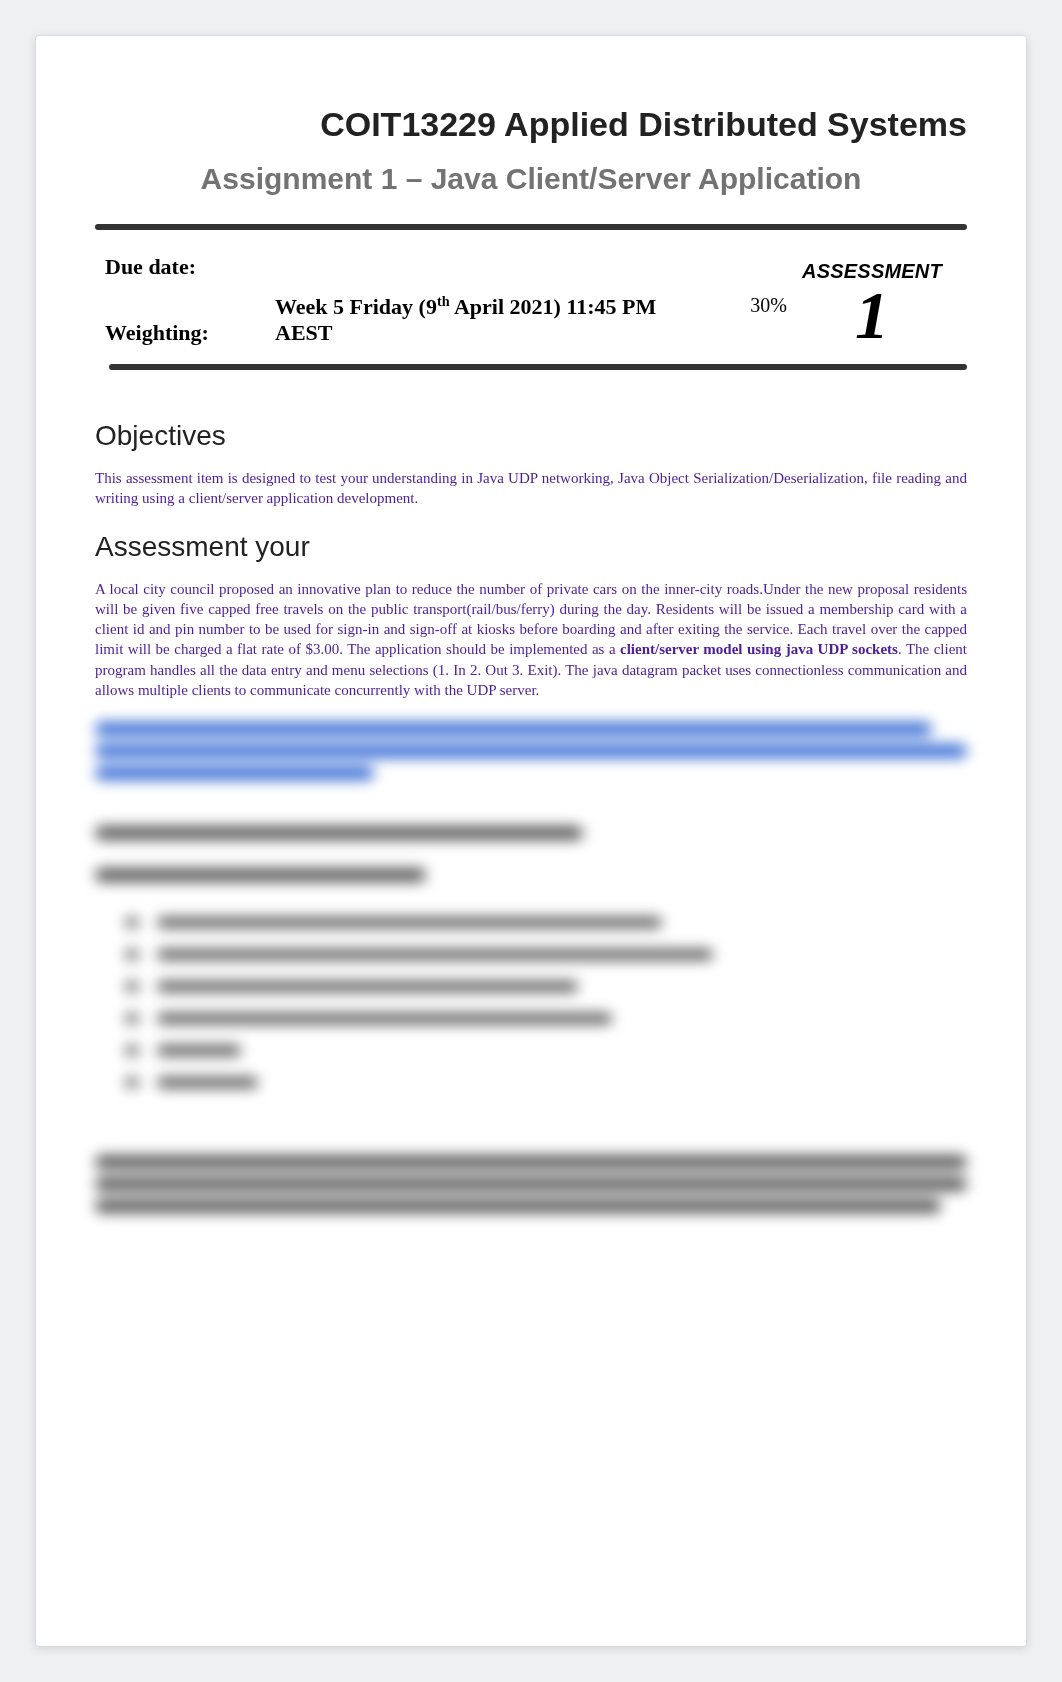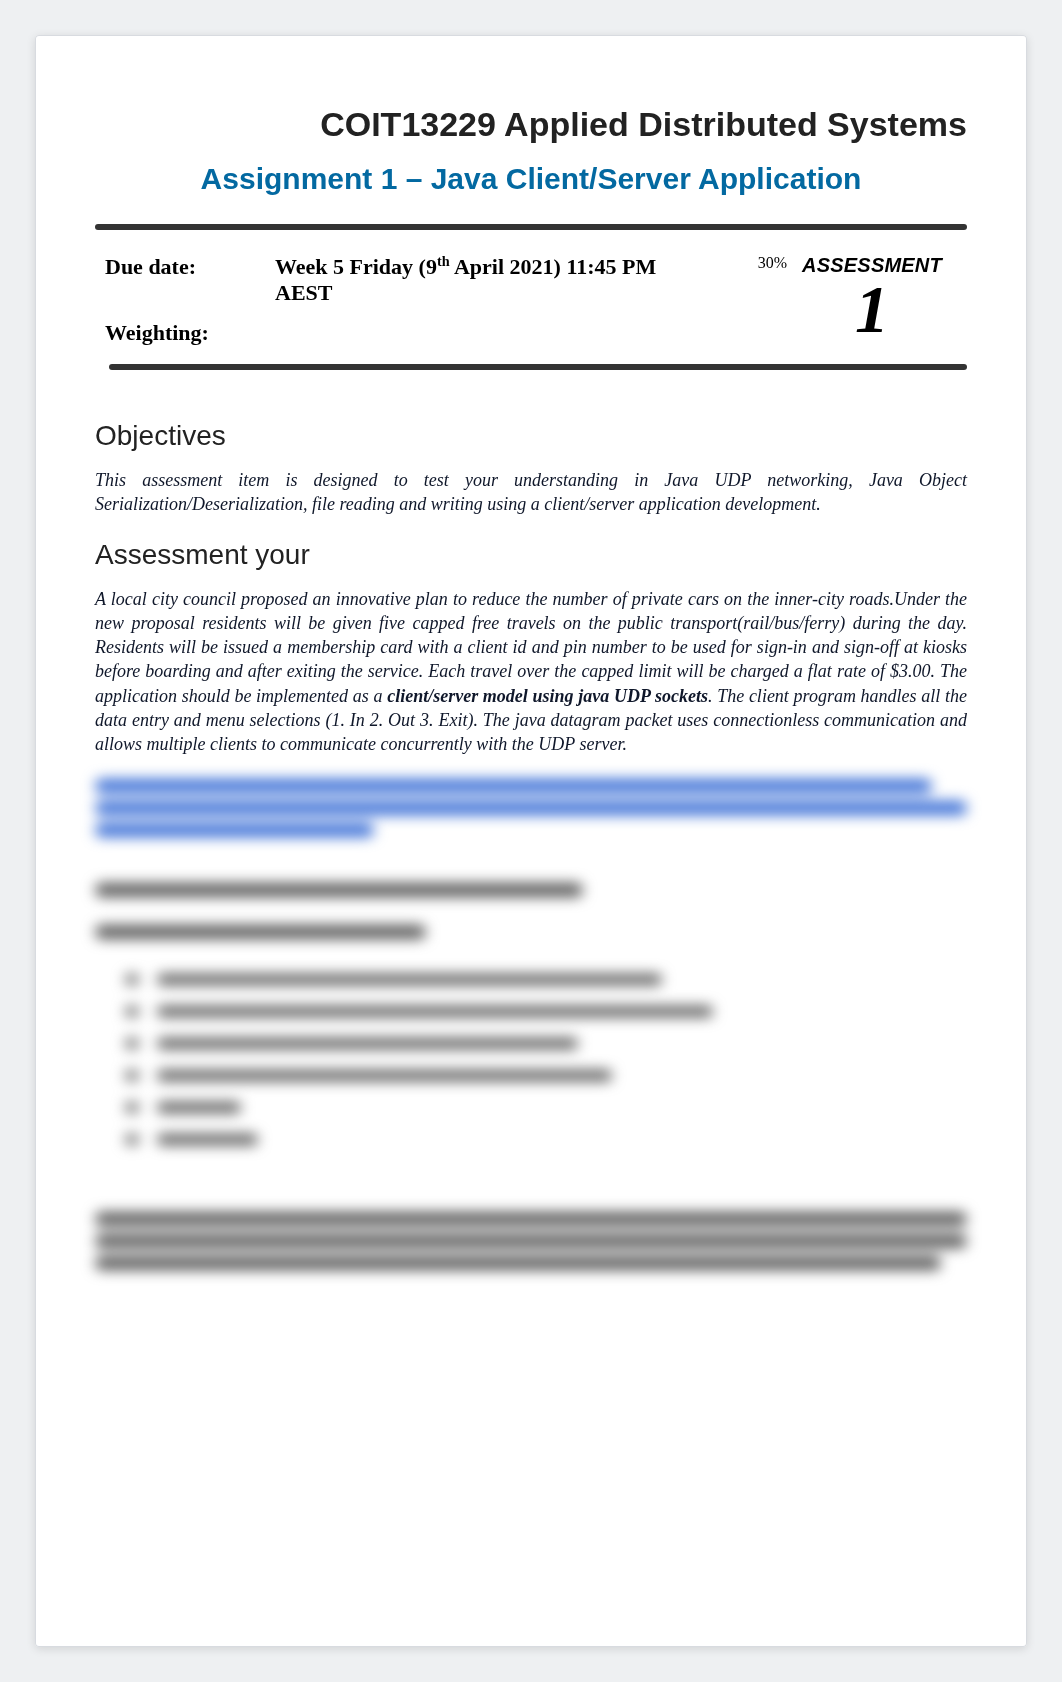--- a/index.html
+++ b/index.html
@@ -31,39 +31,40 @@
       font-weight: bold;
       font-size: 34px;
       color: #222;
       margin-bottom: 18px;
     }
     .subtitle {
       text-align: center;
       font-family: Arial, Helvetica, sans-serif;
       font-weight: bold;
       font-size: 30px;
-      color: #0369a1;
+      color: #737373;
       margin-bottom: 28px;
     }
     .hr-thick-top {
       height: 6px;
       background: #333;
       border-radius: 3px;
       margin: 0 0 24px 0;
     }
     .hr-thick-bottom {
       height: 6px;
       background: #333;
       border-radius: 3px;
       margin: 18px 0 50px 14px;
     }
     .meta-block {
       display: flex;
       flex-direction: row;
       padding: 0 10px;
+      align-items: flex-end;
     }
     .meta-left {
       flex: 0 0 170px;
       display: flex;
       flex-direction: column;
       gap: 40px;
     }
     .meta-mid {
       flex: 1 1 auto;
       display: flex;
@@ -77,21 +78,21 @@
     }
     .meta-label {
       font-weight: bold;
       font-size: 22px;
     }
     .meta-value {
       font-weight: bold;
       font-size: 22px;
     }
     .meta-value-plain {
-      font-size: 16px;
+      font-size: 20px;
     }
     .assessment-label {
       font-family: Arial, Helvetica, sans-serif;
       font-weight: bold;
       font-size: 20px;
       letter-spacing: 0.2px;
     }
     .assessment-number {
       font-family: 'Times New Roman', Times, serif;
       font-weight: bold;
@@ -100,26 +101,25 @@
       margin-top: 2px;
     }
     .section-heading {
       font-family: Arial, Helvetica, sans-serif;
       font-weight: normal;
       font-size: 28px;
       color: #222;
       margin-bottom: 16px;
     }
     .body-text {
-      font-size: 18px;
+      font-size: 15px;
       line-height: 1.35;
       text-align: justify;
-      color: #0f172a;
+      color: #4c1d95;
       margin-bottom: 22px;
-      font-style: italic;
     }
     .body-text b, .body-text strong {
       font-weight: bold;
     }
     sup {
       font-size: 0.65em;
       vertical-align: super;
       line-height: 0;
     }
     .blurred-block {

